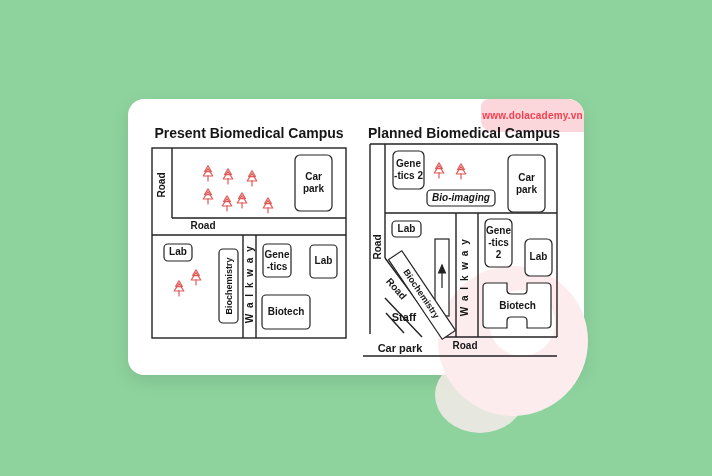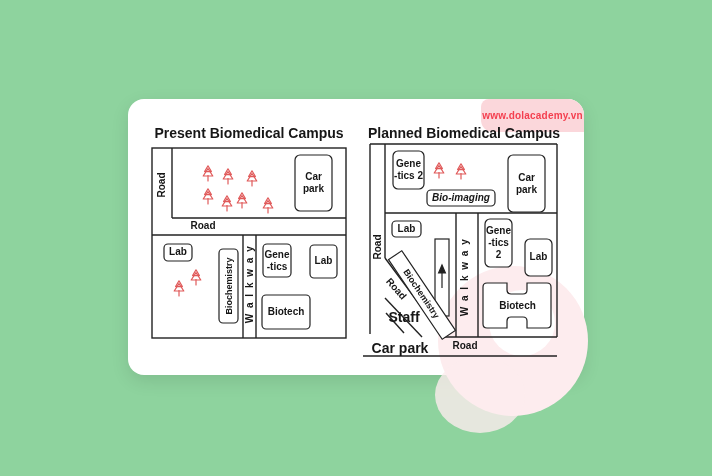--- a/index.html
+++ b/index.html
@@ -10,21 +10,21 @@
   .badge{position:absolute;left:353px;top:0;width:103px;height:33px;background:#fbd7db;
          border-radius:8px 16px 0 12px;display:flex;align-items:center;justify-content:center;}
   .badge span{font-size:10px;font-weight:700;color:#f43f4f;letter-spacing:.2px;}
   .ghost{position:absolute;border-radius:50%;}
   .g1{left:310px;top:167px;width:150px;height:150px;background:#fdecee;}
   .g2{left:307px;top:258px;width:90px;height:76px;background:#fdecee;opacity:.8;}
   .g3{left:361px;top:191px;width:66px;height:66px;background:#ffffff;}
   svg.map{position:absolute;left:0;top:0;}
   .lbl{position:absolute;transform:translate(-50%,-50%);font-weight:700;font-size:10px;
        line-height:1;white-space:nowrap;color:#161616;}
-  .s11{font-size:14px;} .s10{font-size:10px;} .s9{font-size:9px;} .s85{font-size:14px;}
+  .s11{font-size:14px;} .s10{font-size:10px;} .s9{font-size:9px;} .s85{font-size:11px;}
   .rotV{transform:translate(-50%,-50%) rotate(-90deg);}
   .rot48{transform:translate(-50%,-50%) rotate(48deg);}
   .rot56{transform:translate(-50%,-50%) rotate(56deg);}
   .lsp{letter-spacing:1.5px;}
 </style>
 </head>
 <body>
 
 <div class="stage">
   <div class="card">

